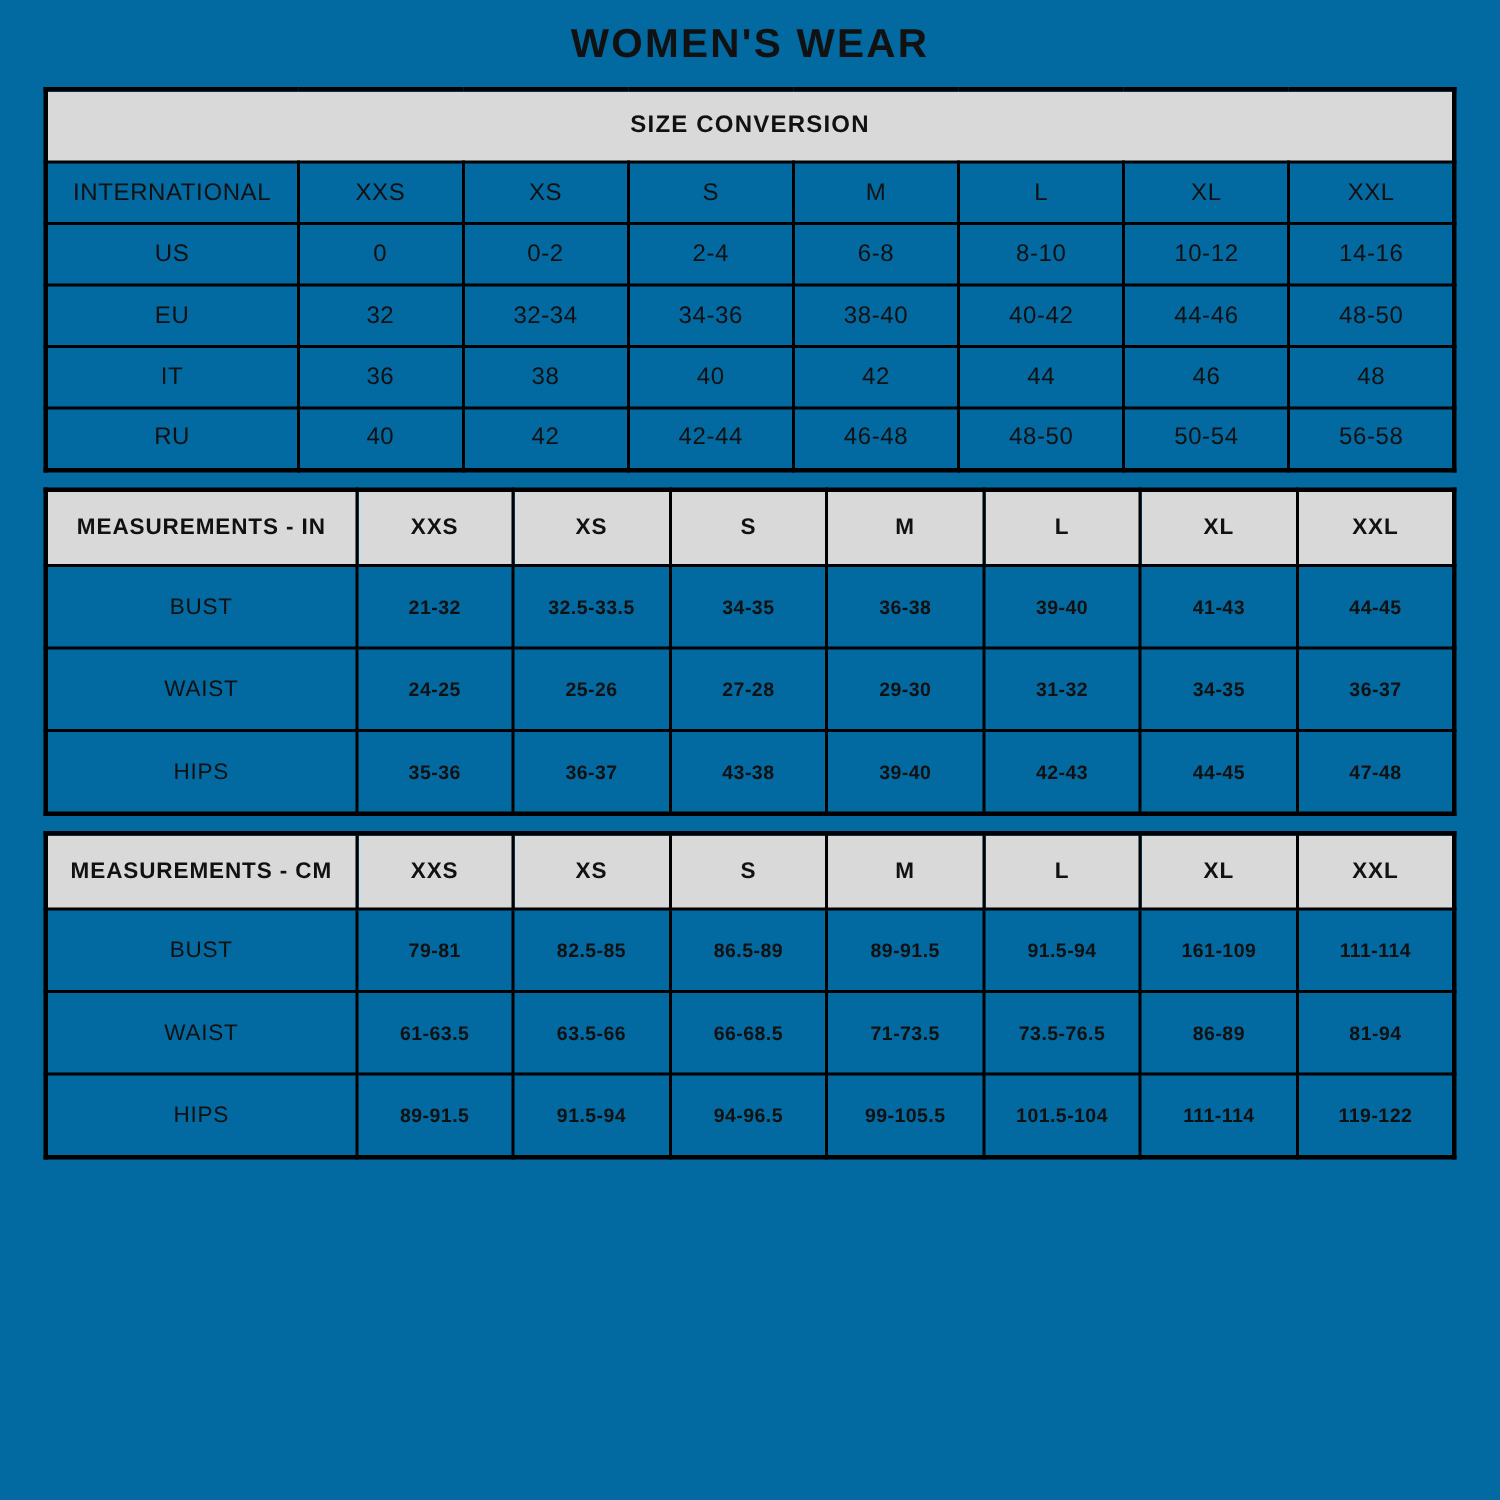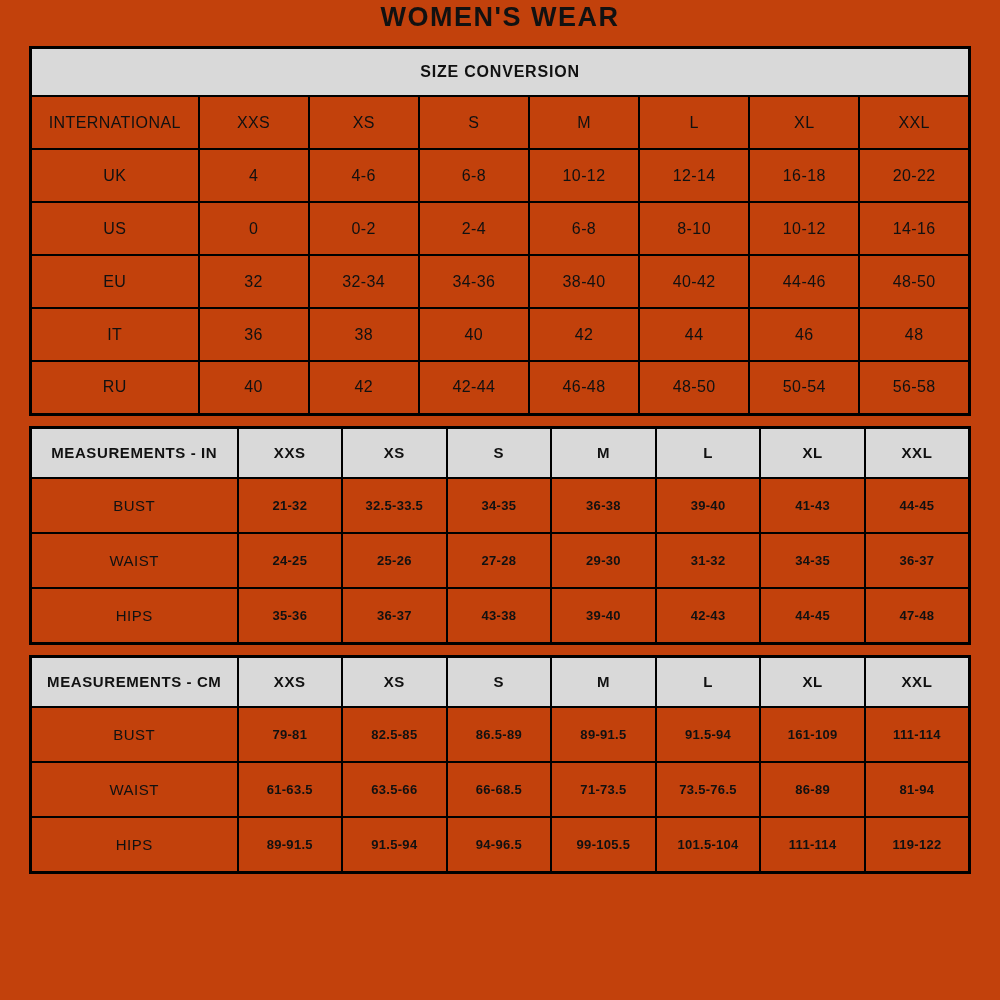--- a/index.html
+++ b/index.html
@@ -3,24 +3,25 @@
 <meta charset="utf-8">
 <style>
   html, body {
     margin: 0;
     padding: 0;
     background: #ffffff;
   }
   .sheet {
     width: 1000px;
     height: 1000px;
-    background: #c2410c;
+    background: #0369a1;
     font-family: "Liberation Sans", sans-serif;
     color: #111111;
     box-sizing: border-box;
+    padding-top: 12px;
     overflow: hidden;
   }
   .page-title {
     text-align: center;
     font-size: 27px;
     font-weight: 700;
     letter-spacing: 1.5px;
     height: 34px;
     line-height: 34px;
     margin-bottom: 12px;
@@ -43,21 +44,21 @@
   
   .size-table .banner-row th {
     background: #d9d9d9;
     height: 46px;
     font-size: 16px;
     font-weight: 700;
     letter-spacing: 0.8px;
     text-align: center;
   }
   .size-table tbody tr {
-    height: 53px;
+    height: 41px;
   }
   .size-table tbody th,
   .size-table tbody td {
     font-size: 16px;
     font-weight: 400;
     letter-spacing: 0.4px;
   }
   
   .meas-table tbody tr.col-row {
     height: 51px;
@@ -110,30 +111,20 @@
           <th>INTERNATIONAL</th>
           <th>XXS</th>
           <th>XS</th>
           <th>S</th>
           <th>M</th>
           <th>L</th>
           <th>XL</th>
           <th>XXL</th>
         </tr>
         <tr>
-          <th>UK</th>
-          <td>4</td>
-          <td>4-6</td>
-          <td>6-8</td>
-          <td>10-12</td>
-          <td>12-14</td>
-          <td>16-18</td>
-          <td>20-22</td>
-        </tr>
-        <tr>
           <th>US</th>
           <td>0</td>
           <td>0-2</td>
           <td>2-4</td>
           <td>6-8</td>
           <td>8-10</td>
           <td>10-12</td>
           <td>14-16</td>
         </tr>
         <tr>

